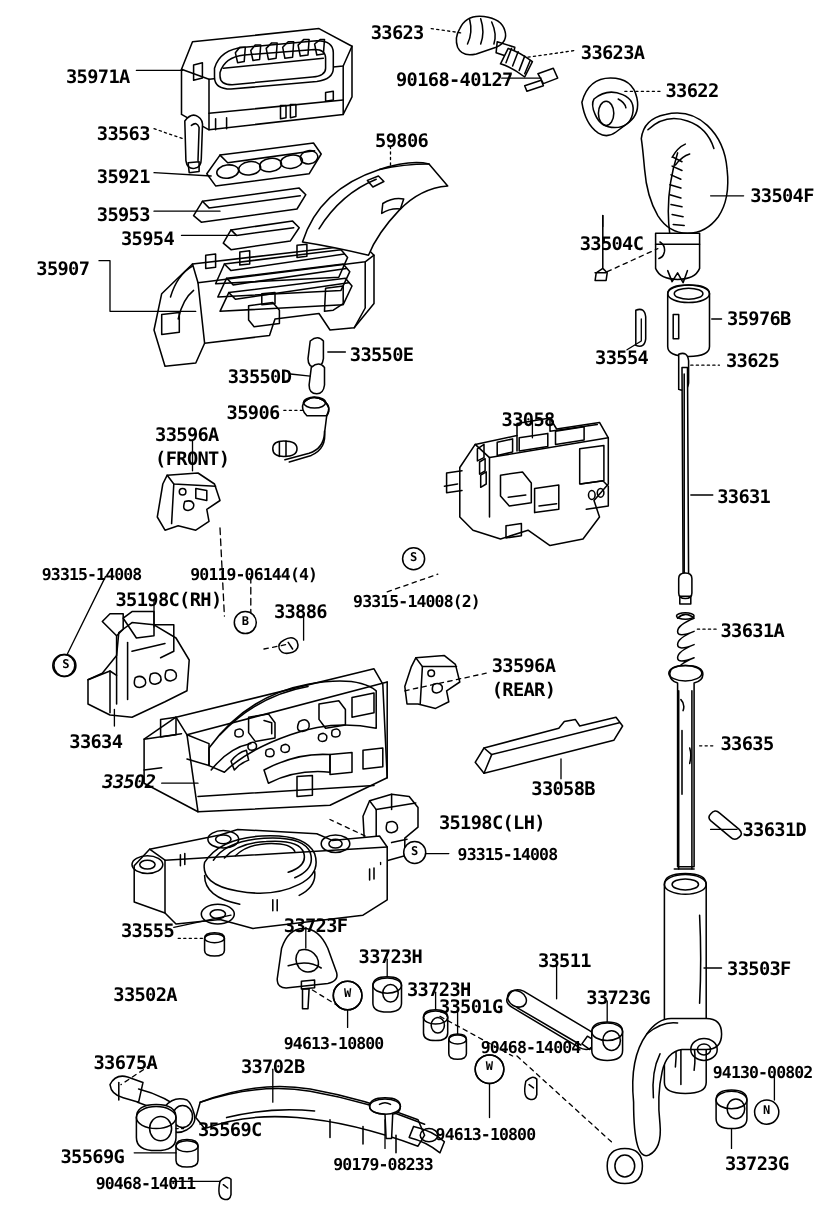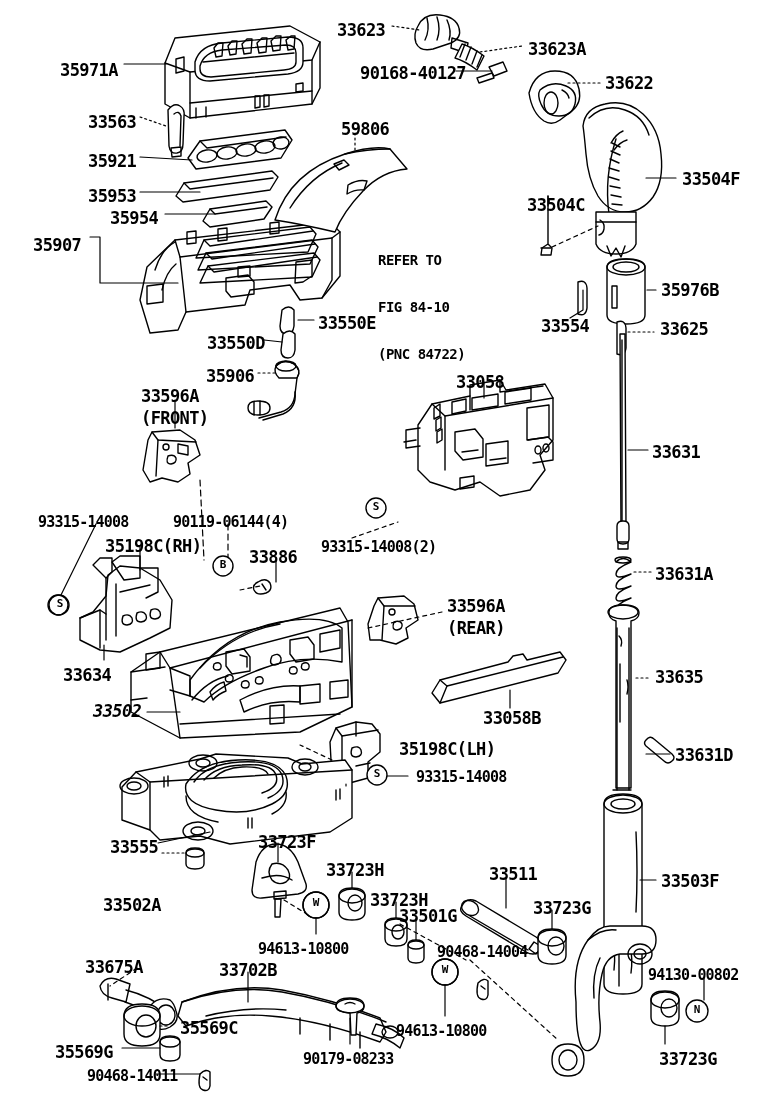--- a/index.html
+++ b/index.html
@@ -520,21 +520,21 @@
 <div class="lbl" style="left:88px;top:152px;">35921</div>
 <div class="lbl" style="left:88px;top:187px;">35953</div>
 <div class="lbl" style="left:110px;top:209px;">35954</div>
 <div class="lbl" style="left:33px;top:236px;">35907</div>
 <div class="lbl" style="left:341px;top:120px;">59806</div>
 <div class="lbl" style="left:337px;top:21px;">33623</div>
 <div class="lbl" style="left:528px;top:40px;">33623A</div>
 <div class="lbl" style="left:360px;top:64px;">90168-40127</div>
 <div class="lbl" style="left:605px;top:74px;">33622</div>
 <div class="lbl" style="left:682px;top:170px;">33504F</div>
-<div class="lbl" style="left:527px;top:196px;">33504C</div>
+<div class="lbl" style="left:527px;top:213px;">33504C</div>
 <div class="lbl" style="left:661px;top:281px;">35976B</div>
 <div class="lbl" style="left:541px;top:317px;">33554</div>
 <div class="lbl" style="left:660px;top:320px;">33625</div>
 <div class="lbl" style="left:318px;top:314px;">33550E</div>
 <div class="lbl" style="left:207px;top:334px;">33550D</div>
 <div class="lbl" style="left:206px;top:367px;">35906</div>
 <div class="lbl" style="left:141px;top:387px;">33596A</div>
 <div class="lbl" style="left:141px;top:409px;">(FRONT)</div>
 <div class="lbl" style="left:456px;top:373px;">33058</div>
 <div class="lbl" style="left:652px;top:443px;">33631</div>
@@ -567,25 +567,20 @@
 <div class="lbl" style="left:85px;top:958px;">33675A</div>
 <div class="lbl" style="left:219px;top:961px;">33702B</div>
 <div class="lbl sm" style="left:648px;top:967px;">94130-00802</div>
 <div class="lbl" style="left:180px;top:1019px;">35569C</div>
 <div class="lbl sm" style="left:396px;top:1023px;">94613-10800</div>
 <div class="lbl" style="left:55px;top:1043px;">35569G</div>
 <div class="lbl" style="left:659px;top:1050px;">33723G</div>
 <div class="lbl sm" style="left:303px;top:1051px;">90179-08233</div>
 <div class="lbl sm" style="left:87px;top:1068px;">90468-14011</div>
 
-<div class="lbl note" style="left:378px;top:222px;">
-  <div>REFER TO</div>
-  <div>FIG 84-10</div>
-  <div>(PNC 84722)</div>
-</div>
 
 <div class="lbl tiny ctr" style="left:54px;top:598px;width:12px;">S</div>
 <div class="lbl tiny ctr" style="left:371px;top:768px;width:12px;">S</div>
 <div class="lbl tiny ctr" style="left:370px;top:501px;width:12px;">S</div>
 <div class="lbl tiny ctr" style="left:217px;top:559px;width:12px;">B</div>
 <div class="lbl tiny ctr" style="left:309px;top:897px;width:14px;">W</div>
 <div class="lbl tiny ctr" style="left:438px;top:964px;width:14px;">W</div>
 <div class="lbl tiny ctr" style="left:691px;top:1004px;width:12px;">N</div>
 
 <div class="lbl tiny" style="left:654px;top:1122px;font-size:11px;letter-spacing:-0.5px;">330879D</div>

